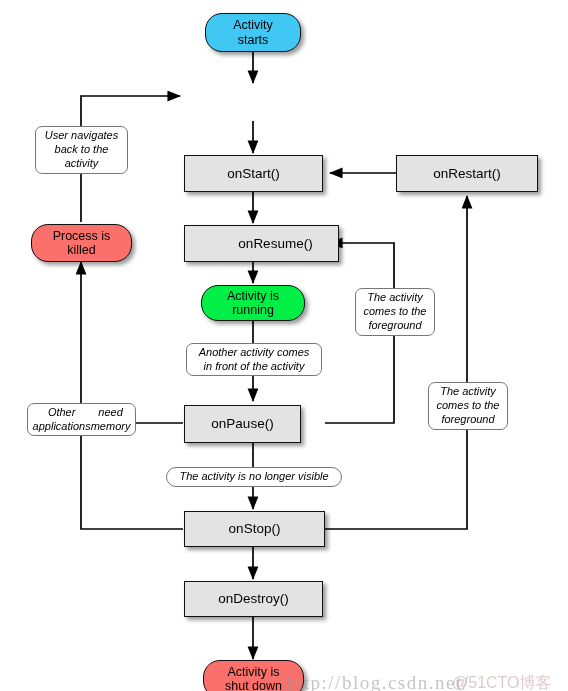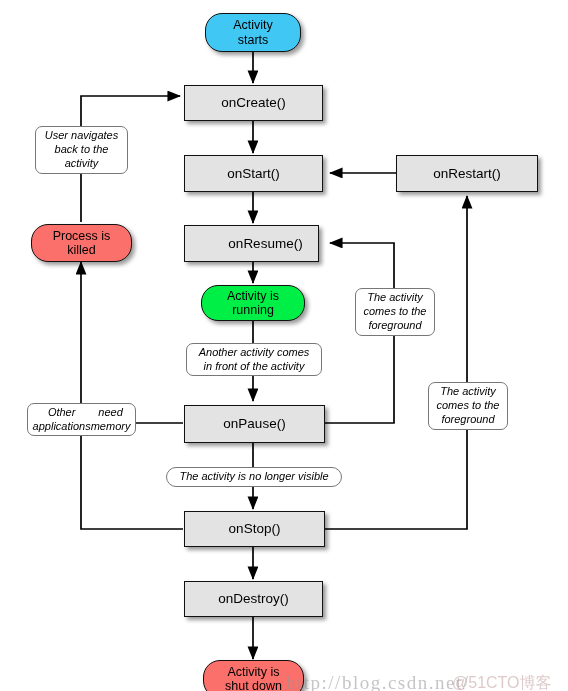--- a/index.html
+++ b/index.html
@@ -83,42 +83,39 @@
 
       <path d="M183,423 L81,423"></path>
     </g>
   </svg>
 
   <div class="node pill" style="left:205px;top:13px;width:96px;height:39px;background:#41C7F4;flex-direction:column;">
     <span>Activity</span>
     <span>starts</span>
   </div>
 
-  <div class="node rect" style="left:184px;top:85px;width:139px;height:36px;">
-    <span>onCreate()</span>
-  </div>
 
   <div class="node rect" style="left:184px;top:155px;width:139px;height:37px;">
     <span>onStart()</span>
   </div>
 
   <div class="node rect" style="left:396px;top:155px;width:142px;height:37px;">
     <span>onRestart()</span>
   </div>
 
-  <div class="node rect" style="left:184px;top:225px;width:135px;height:37px;padding-left:28px;">
+  <div class="node rect" style="left:184px;top:225px;width:155px;height:37px;padding-left:28px;">
     <span>onResume()</span>
   </div>
 
   <div class="node pill" style="left:201px;top:285px;width:104px;height:36px;background:#00EF47;flex-direction:column;">
     <span>Activity is</span>
     <span>running</span>
   </div>
 
-  <div class="node rect" style="left:184px;top:405px;width:141px;height:38px;">
+  <div class="node rect" style="left:184px;top:405px;width:117px;height:38px;">
     <span>onPause()</span>
   </div>
 
   <div class="node rect" style="left:184px;top:511px;width:141px;height:36px;">
     <span>onStop()</span>
   </div>
 
   <div class="node rect" style="left:184px;top:581px;width:139px;height:36px;">
     <span>onDestroy()</span>
   </div>

